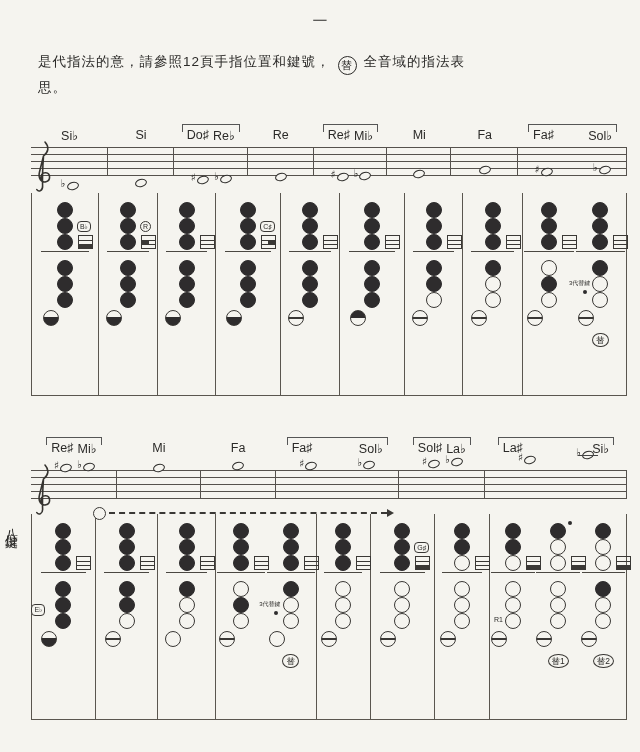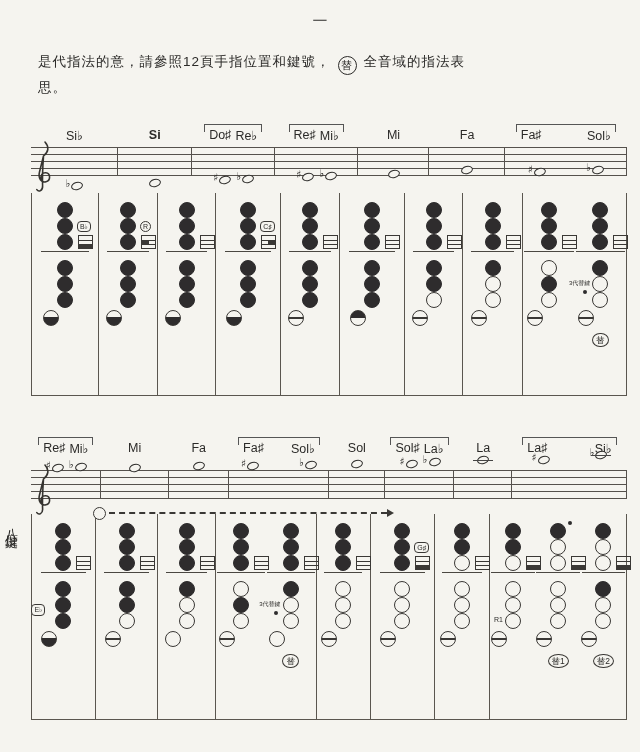--- a/index.html
+++ b/index.html
@@ -140,41 +140,50 @@
           <div class="staff-cell" style="flex-grow: 1.15;">
             <div class="barline" style="top: 20px; height: 29px;"></div>
             <div class="label-wrap"><span class="label-inner">
                 <span class="note-name">Si♭</span>
               </span></div>
             <span class="wnote-wrap" style="left: calc(50% + 0px); top: 53px;">
               <span class="acc">♭</span>
               <span class="oval"></span>
             </span>
           </div>
-          <div class="staff-cell" style="flex-grow: 0.98; font-weight: bold;">
+          <div class="staff-cell" style="flex-grow: 0.98;">
             <div class="barline" style="top: 20px; height: 29px;"></div>
             <div class="label-wrap"><span class="label-inner">
                 <span class="note-name">Si</span>
               </span></div>
             <span class="wnote-wrap" style="left: calc(50% + 0px); top: 52px;">
               <span class="oval"></span>
             </span>
           </div>
           <div class="staff-cell" style="flex-grow: 1.1;">
             <div class="barline" style="top: 20px; height: 29px;"></div>
             <div class="label-wrap bracketed"><span class="label-inner">
                 <span class="note-name">Do♯</span>
                 <span class="note-name">Re♭</span>
               </span></div>
             <span class="wnote-wrap" style="left: calc(50% - 11px); top: 47px;">
               <span class="acc">♯</span>
               <span class="oval"></span>
             </span>
             <span class="wnote-wrap" style="left: calc(50% + 12px); top: 46px;">
               <span class="acc">♭</span>
+              <span class="oval"></span>
+            </span>
+          </div>
+          <div class="staff-cell" style="flex-grow: 0.98;">
+            <div class="barline" style="top: 20px; height: 29px;"></div>
+            <div class="label-wrap"><span class="label-inner">
+                <span class="note-name">Re</span>
+              </span></div>
+            <span class="wnote-wrap" style="left: calc(50% + 0px); top: 46px;">
               <span class="oval"></span>
             </span>
           </div>
           <div class="staff-cell" style="flex-grow: 1.1;">
             <div class="barline" style="top: 20px; height: 29px;"></div>
             <div class="label-wrap bracketed"><span class="label-inner">
                 <span class="note-name">Re♯</span>
                 <span class="note-name">Mi♭</span>
               </span></div>
             <span class="wnote-wrap" style="left: calc(50% - 11px); top: 44px;">
@@ -357,54 +366,35 @@
               </span></div>
             <span class="wnote-wrap" style="left: calc(50% - 29px); top: 20px;">
               <span class="acc">♯</span>
               <span class="oval"></span>
             </span>
             <span class="wnote-wrap" style="left: calc(50% + 29px); top: 19px;">
               <span class="acc">♭</span>
               <span class="oval"></span>
             </span>
           </div>
-          <div class="staff-cell" style="flex-grow: 0.92;">
-            <div class="barline" style="top: 30px; height: 29px;"></div>
-            <div class="label-wrap"><span class="label-inner">
-                <span class="note-name">Sol</span>
-              </span></div>
-            <span class="wnote-wrap" style="left: calc(50% + 0px); top: 20px;">
-              <span class="oval"></span>
-            </span>
-          </div>
           <div class="staff-cell" style="flex-grow: 1.15;">
             <div class="barline" style="top: 30px; height: 29px;"></div>
             <div class="label-wrap bracketed"><span class="label-inner">
                 <span class="note-name">Sol♯</span>
                 <span class="note-name">La♭</span>
               </span></div>
             <span class="wnote-wrap" style="left: calc(50% - 11px); top: 18px;">
               <span class="acc">♯</span>
               <span class="oval"></span>
             </span>
             <span class="wnote-wrap" style="left: calc(50% + 12px); top: 16px;">
               <span class="acc">♭</span>
               <span class="oval"></span>
             </span>
           </div>
-          <div class="staff-cell" style="flex-grow: 0.95;">
-            <div class="barline" style="top: 30px; height: 29px;"></div>
-            <div class="label-wrap"><span class="label-inner">
-                <span class="note-name">La</span>
-              </span></div>
-            <span class="wnote-wrap" style="left: calc(50% + 0px); top: 16px;">
-              <span class="oval"></span>
-              <span class="ledger"></span>
-            </span>
-          </div>
           <div class="staff-cell" style="flex-grow: 1.9;">
             <div class="barline" style="top: 30px; height: 29px;"></div>
             <div class="label-wrap bracketed"><span class="label-inner spread">
                 <span class="note-name">La♯</span>
                 <span class="note-name">Si♭</span>
               </span></div>
             <span class="wnote-wrap" style="left: calc(50% - 29px); top: 14px;">
               <span class="acc">♯</span>
               <span class="oval"></span>
             </span>

